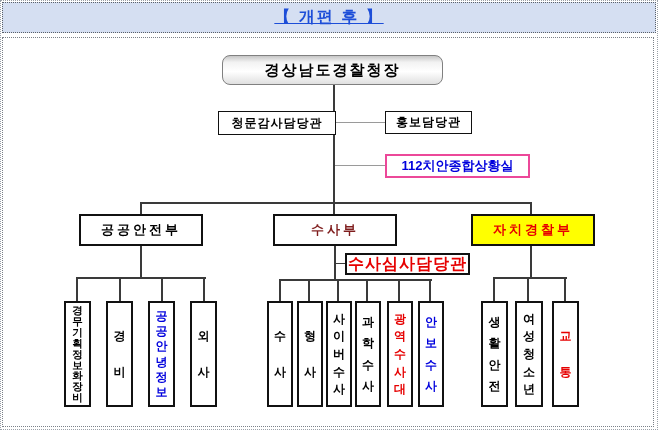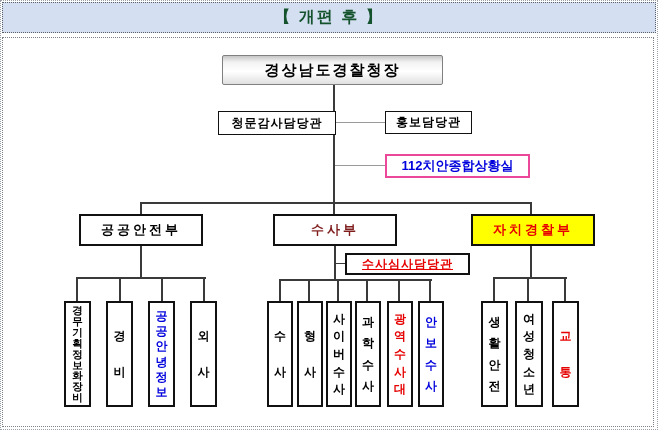--- a/index.html
+++ b/index.html
@@ -12,59 +12,60 @@
   }
   .frame {
     position: absolute; left: 0; top: 0; width: 658px; height: 430px;
     border: 1px dotted #9aa0a8;
   }
   .banner {
     position: absolute; left: 2px; top: 2px; width: 654px; height: 31px;
     border: 1px dotted #5a6068;
     background: #d5dff2;
     display: flex; align-items: center; justify-content: center;
-    font-size: 16px; font-weight: bold; color: #14532d;
+    font-size: 16px; font-weight: bold; color: #1d4ed8;
     letter-spacing: 2px;
+    text-decoration: underline;
   }
   .content {
     position: absolute; left: 2px; top: 37px; width: 652px; height: 390px;
     border: 1px dotted #7a8088;
     background: #ffffff;
   }
   .line { position: absolute; background: #3a3a3a; }
   .line.light { background: #9a9a9a; }
   .box {
     position: absolute;
     background: #ffffff;
     display: flex; align-items: center; justify-content: center;
     font-weight: bold; color: #000;
   }
   .root-box {
     left: 222px; top: 55px; width: 221px; height: 30px;
-    border: 1px solid #808080; border-radius: 2px;
+    border: 1px solid #808080; border-radius: 8px;
     background: linear-gradient(180deg, #c6c6c6 0%, #f2f2f2 22%, #ffffff 55%, #e0e0e0 100%);
     font-size: 15px; letter-spacing: 2px;
   }
   .staff-box { border: 1px solid #111; font-size: 12px; letter-spacing: 1px; }
   .audit-box { left: 182px; top: 111px; width: 118px; height: 24px; margin-left: 36px; }
   .pr-box    { left: 385px; top: 111px; width: 87px;  height: 23px; }
   .room112-box {
     left: 385px; top: 154px; width: 145px; height: 24px;
     border: 2px solid #ec4899; font-size: 13px;
   }
   .dept-box {
     top: 214px; height: 32px; border: 2px solid #111;
     font-size: 13px; letter-spacing: 3px;
   }
   .dept-ps  { left: 79px;  width: 124px; }
   .dept-inv { left: 273px; width: 124px; }
   .dept-ap  { left: 471px; width: 124px; }
   .review-box {
     left: 345px; top: 253px; width: 125px; height: 22px;
-    border: 2px solid #111; font-size: 12px; letter-spacing: 1px; text-decoration: underline;
+    border: 2px solid #111; font-size: 16px; letter-spacing: 1px;
   }
   .vbox {
     position: absolute; top: 301px; height: 106px;
     border: 2px solid #111; background: #fff;
     display: flex; flex-direction: column; align-items: center;
     justify-content: space-evenly;
     font-weight: bold; font-size: 12px; padding: 4px 0;
   }
   .vbox span { display: block; line-height: 1; }
   .vbox.dense { font-size: 10.5px; padding: 2px 0; }

